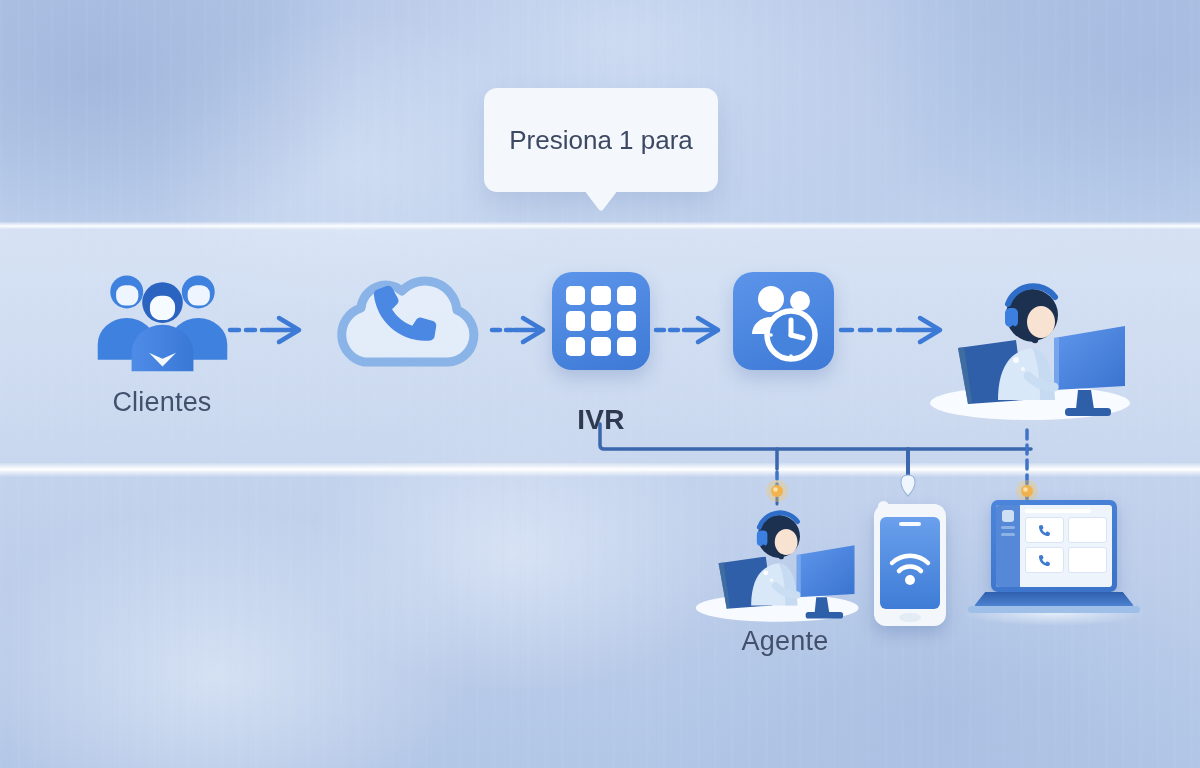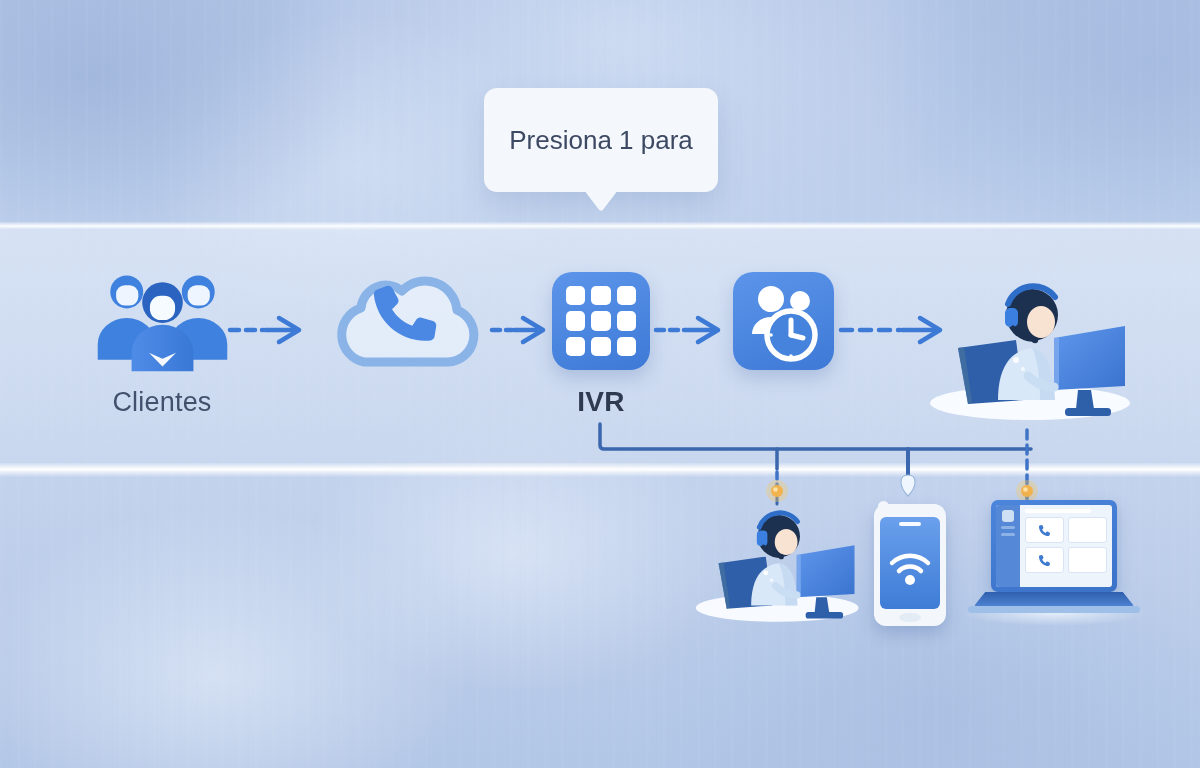--- a/index.html
+++ b/index.html
@@ -31,21 +31,21 @@
   
   .bubble{left:484px; top:88px; width:234px; height:104px; background:#f4f7fb;
     border-radius:13px; box-shadow:0 12px 26px rgba(95,125,175,.20);
     display:flex; flex-direction:row; justify-content:center; align-items:center;
     font-size:26px; line-height:35px; color:#3d4963; text-align:center; z-index:6;}
   .bubble-tail{position:absolute; left:calc(50% - 14px); bottom:-12px; width:28px; height:28px;
     background:#f4f7fb; transform:rotate(45deg) skew(8deg,8deg); border-radius:4px;}
 
   
   .node-label{font-size:27px; color:#42506c; text-align:center; letter-spacing:.2px; white-space:nowrap;}
-  .node-label.bold{font-weight:bold; color:#2e3a50; font-size:28px;}
+  .node-label.bold{font-weight:bold; color:#2e3a50; font-size:28px;margin-top:18px;}
 
   
   .tile{border-radius:20px; background:linear-gradient(160deg,#5c95ea,#3d79d6);
     box-shadow:0 8px 18px rgba(70,105,170,.25);}
   .keypad{display:grid; grid-template-columns:repeat(3,1fr); gap:6px; padding:14px; box-sizing:border-box; width:100%; height:100%;}
   .keypad div{background:#fff; border-radius:5px;}
 
   
   .phone{left:874px; top:504px; width:72px; height:122px; background:#f3f7fc; border-radius:12px;
     box-shadow:0 8px 16px rgba(70,100,160,.28); z-index:4;}
@@ -216,20 +216,21 @@
     <polyline points="82,4 102,16 82,28" fill="none" stroke="#3d7ad6" stroke-width="4.5" stroke-linecap="round" stroke-linejoin="round"></polyline>
   </svg>
 
   <svg class="abs" style="left:928px;top:252px;z-index:4" width="206" height="172" viewBox="0 0 206 172">
     <use href="#agent-fig"></use>
   </svg>
 
   <svg class="abs" style="left:694px;top:485px;z-index:4" width="168" height="140" viewBox="0 0 206 172">
     <use href="#agent-fig"></use>
   </svg>
+  <div class="abs node-label" style="left:710px;top:626px;width:150px">Agente</div>
 
   <div class="abs phone">
     <div class="phone-notch"></div>
     <div class="phone-screen">
       <div class="phone-speaker"></div>
       <svg width="60" height="92" viewBox="0 0 60 92" style="margin:0 auto">
         <path d="M12,46 a26,26 0 0 1 36,0" stroke="#fff" stroke-width="4.5" fill="none" stroke-linecap="round"></path>
         <path d="M19,54 a16,16 0 0 1 22,0" stroke="#fff" stroke-width="4.5" fill="none" stroke-linecap="round"></path>
         <circle cx="30" cy="63" r="5" fill="#fff"></circle>
       </svg>

